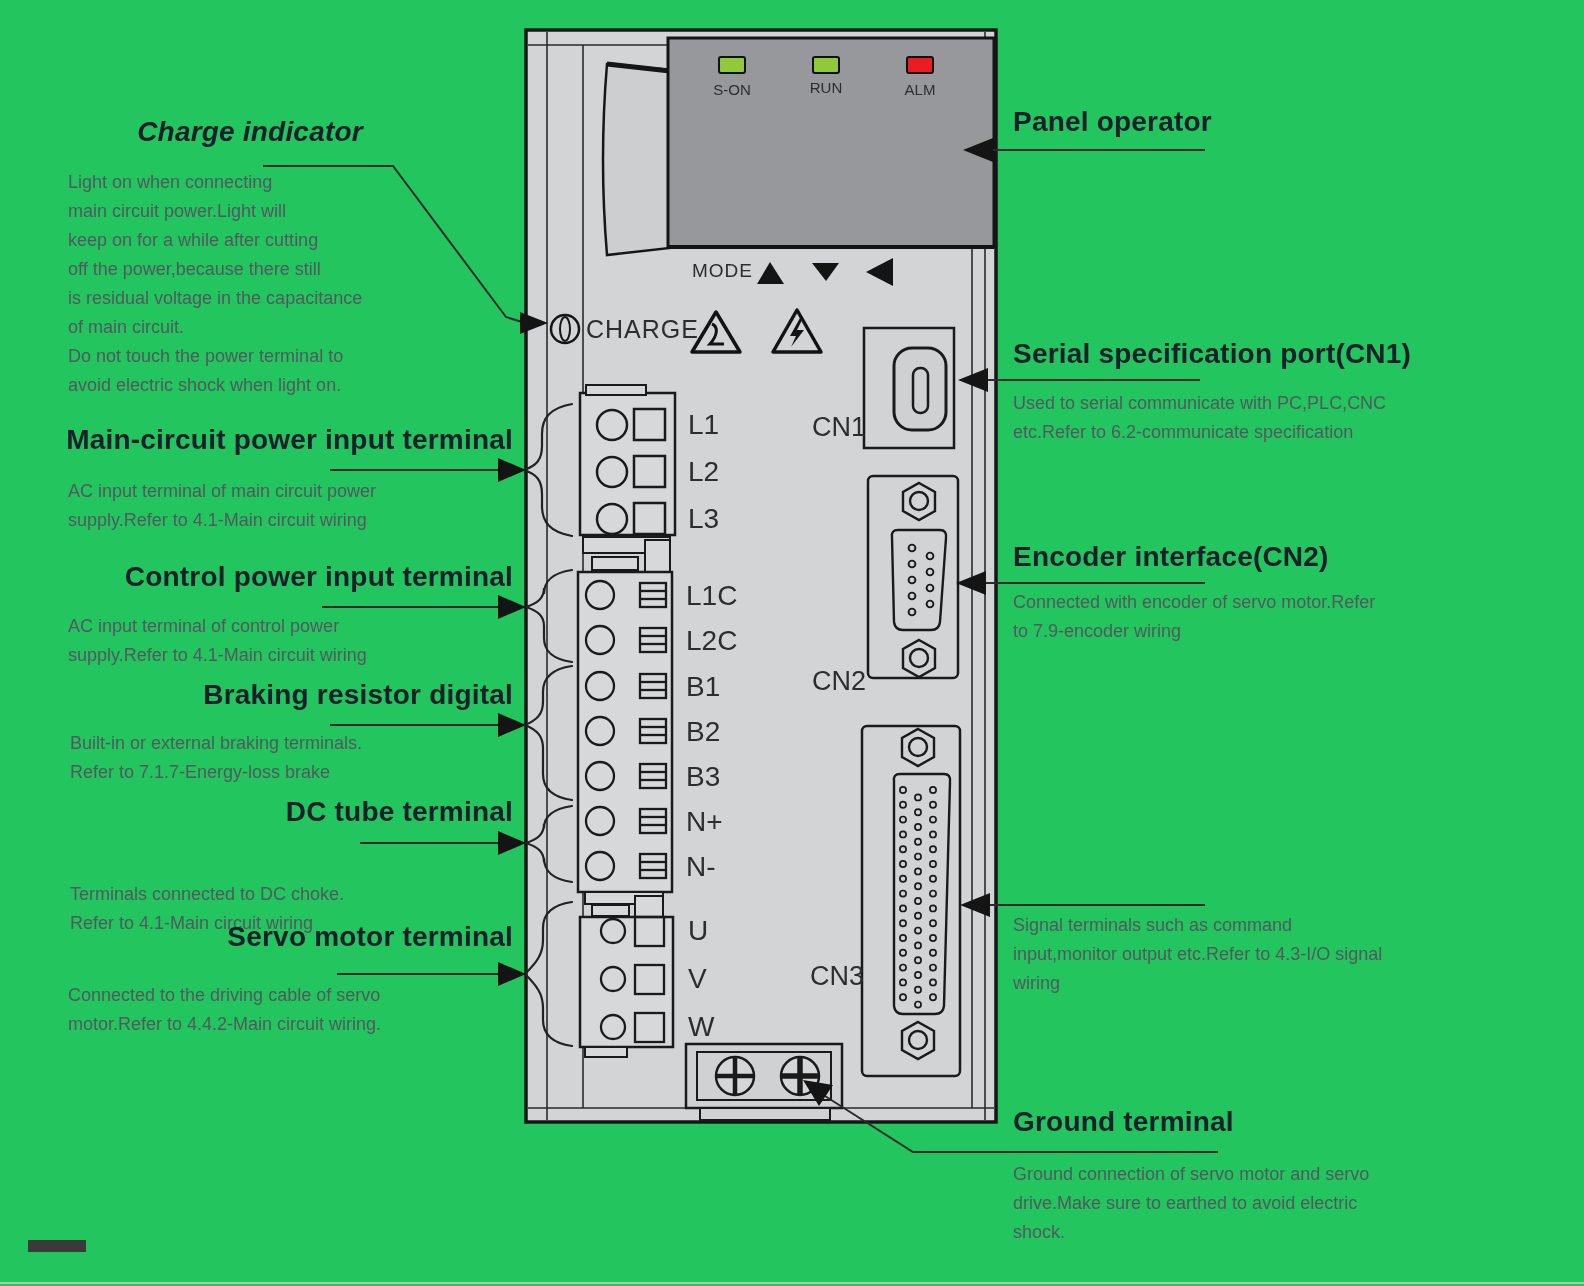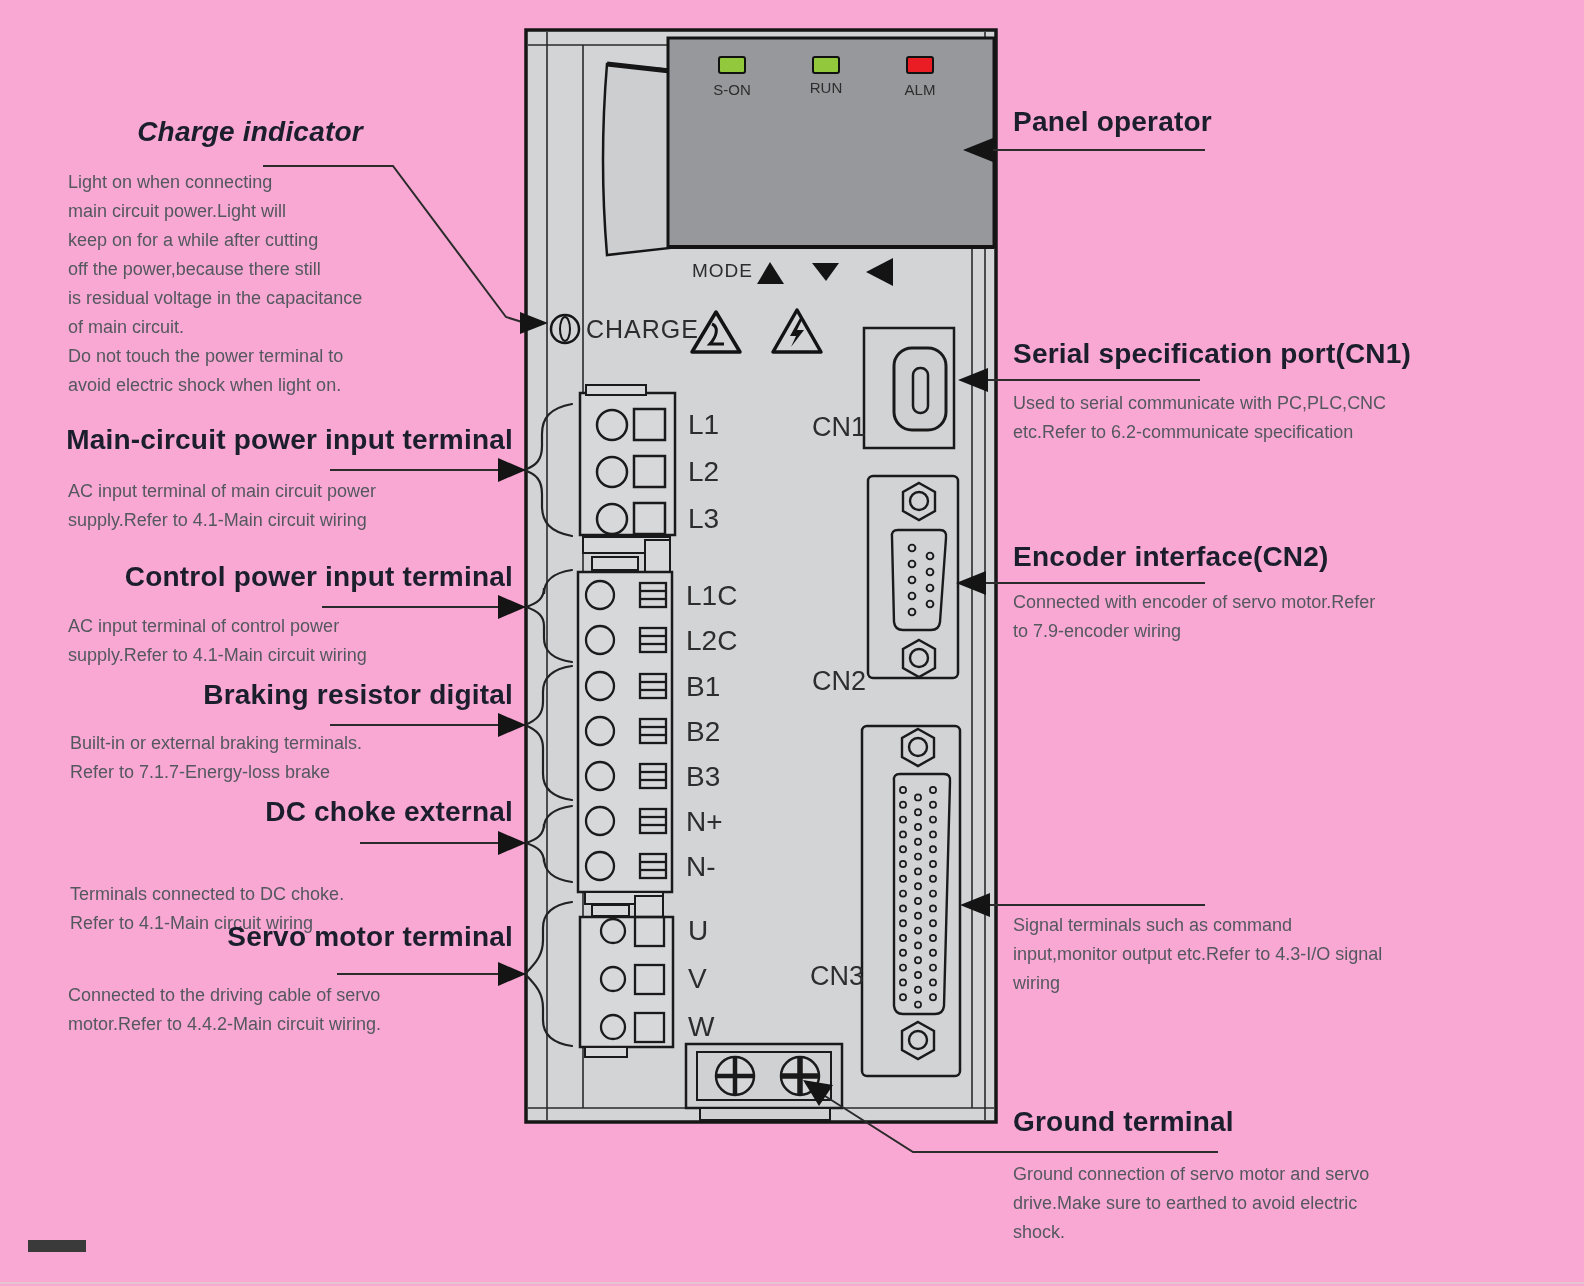--- a/index.html
+++ b/index.html
@@ -1,16 +1,16 @@
 <!DOCTYPE html>
 <html><head>
 <meta charset="utf-8">
 <style>
   html,body { margin:0; padding:0; background:#fff; }
-  .canvas { position:relative; width:1584px; height:1286px; background:#f9a8d4;
+  .canvas { position:relative; width:1584px; height:1286px; background:#22c55e;
             font-family:"Liberation Sans", sans-serif; overflow:hidden; }
   svg.overlay { position:absolute; left:0; top:0; }
   .ann { position:absolute; }
   .ann-title { margin:0; font-size:28px; font-weight:700; color:#1b1e2b; letter-spacing:.2px;
                font-family:"Liberation Sans",sans-serif; }
   .ann-body { margin:0; font-size:18px; line-height:29px; color:#54585e; white-space:pre-line;
               font-family:"Liberation Sans",sans-serif; }
   .ta-right { text-align:right; }
   .ta-center { text-align:center; }
   .svgtext { font-family:"Liberation Sans",sans-serif; fill:#2d2d2d; }
@@ -311,21 +311,21 @@
 supply.Refer to 4.1-Main circuit wiring</p>
 
   <h2 class="ann ann-title ta-right" style="left:5px; top:561px; width:508px;">Control power input terminal</h2>
   <p class="ann ann-body" style="left:68px; top:612px; width:460px;">AC input terminal of control power
 supply.Refer to 4.1-Main circuit wiring</p>
 
   <h2 class="ann ann-title ta-right" style="left:5px; top:679px; width:508px;">Braking resistor digital</h2>
   <p class="ann ann-body" style="left:70px; top:729px; width:430px;">Built-in or external braking terminals.
 Refer to 7.1.7-Energy-loss brake</p>
 
-  <h2 class="ann ann-title ta-right" style="left:5px; top:796px; width:508px;">DC choke external</h2>
+  <h2 class="ann ann-title ta-right" style="left:5px; top:796px; width:508px;">DC tube terminal</h2>
   <p class="ann ann-body" style="left:70px; top:880px; width:430px;">Terminals connected to DC choke.
 Refer to 4.1-Main circuit wiring</p>
 
   <h2 class="ann ann-title ta-right" style="left:5px; top:921px; width:508px;">Servo motor terminal</h2>
   <p class="ann ann-body" style="left:68px; top:981px; width:460px;">Connected to the driving cable of servo
 motor.Refer to 4.4.2-Main circuit wiring.</p>
 
   <h2 class="ann ann-title" style="left:1013px; top:106px; width:520px;">Panel operator</h2>
 
   <h2 class="ann ann-title" style="left:1013px; top:338px; width:520px;">Serial specification port(CN1)</h2>

